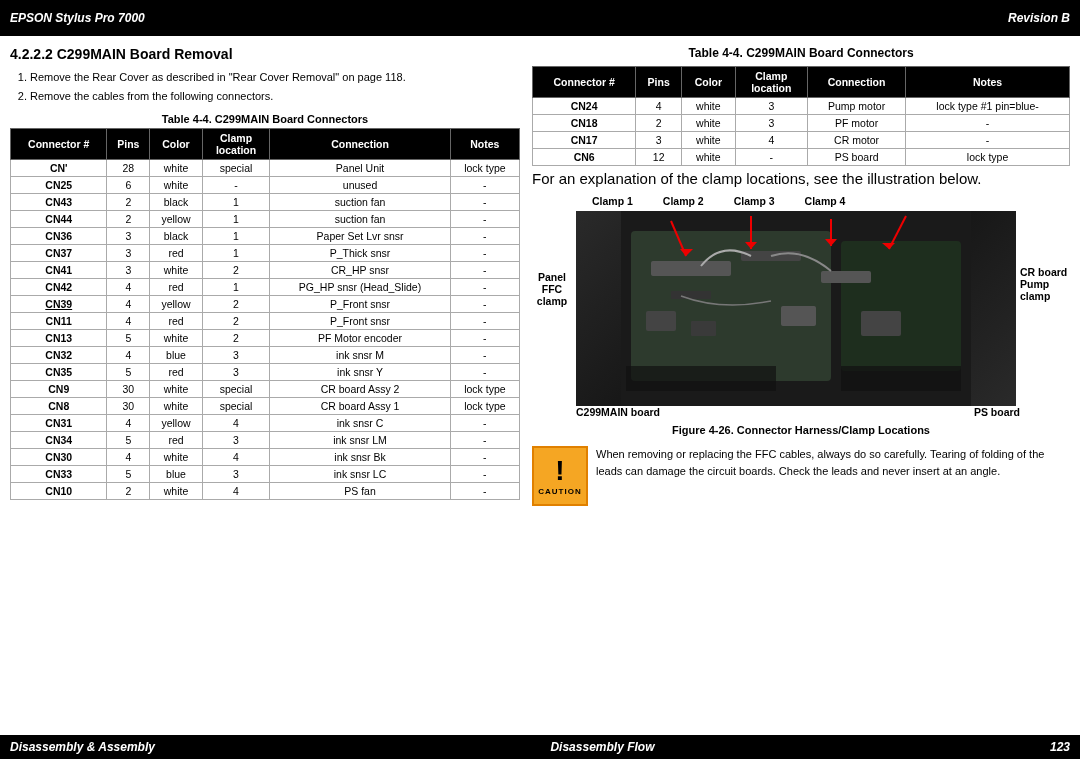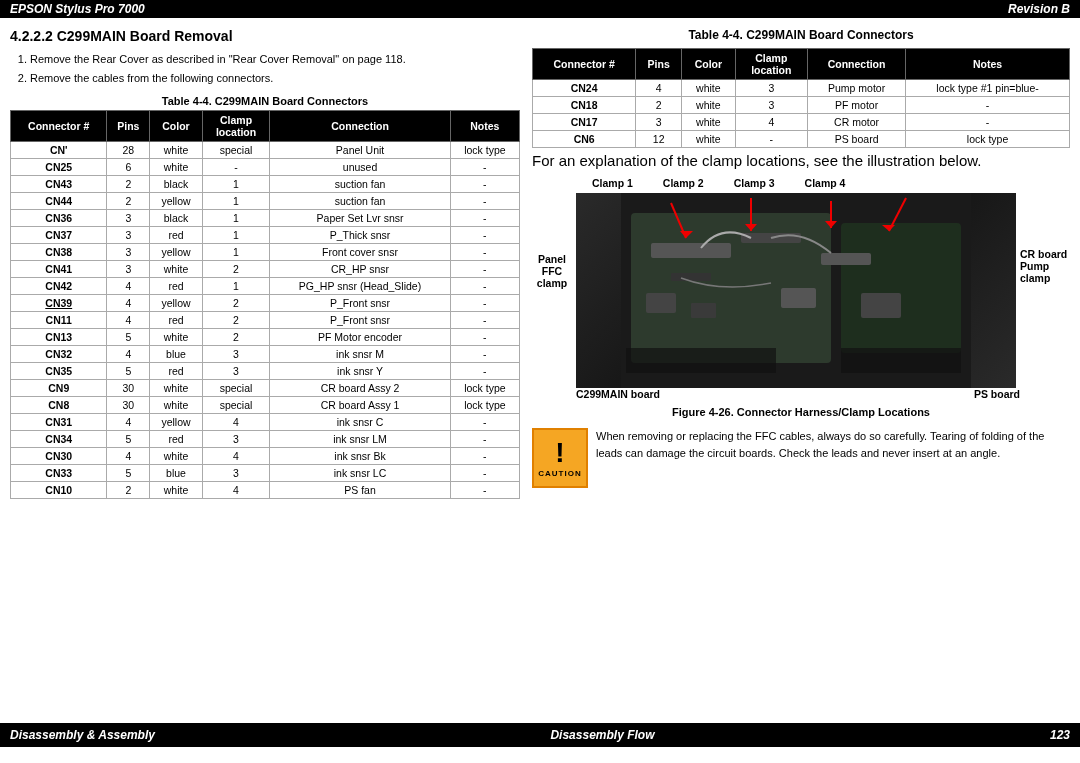--- a/index.html
+++ b/index.html
@@ -13,36 +13,36 @@
     }
 
     
     .header {
       background: #000;
       color: #fff;
       display: flex;
       justify-content: space-between;
       align-items: center;
       padding: 4px 10px;
-      height: 18px;
+      height: 36px;
     }
     .header-title { font-style: italic; font-weight: bold; font-size: 12px; }
     .header-revision { font-style: italic; font-weight: bold; font-size: 12px; }
 
     
     .footer {
       background: #000;
       color: #fff;
       display: flex;
       justify-content: space-between;
       align-items: center;
       padding: 4px 10px;
       height: 24px;
       position: absolute;
-      bottom: 16px;
+      bottom: 4px;
       width: 100%;
     }
     .footer-left { font-style: italic; font-weight: bold; font-size: 12px; }
     .footer-center { font-style: italic; font-weight: bold; font-size: 12px; }
     .footer-right { font-style: italic; font-weight: bold; font-size: 12px; }
 
     
     .main-content {
       display: flex;
       height: calc(763px - 48px);
@@ -224,28 +224,20 @@
           </tr>
           <tr>
             <td style="font-weight: bold;">CN37</td>
             <td>3</td>
             <td>red</td>
             <td>1</td>
             <td style="text-align: center;">P_Thick snsr</td>
             <td>-</td>
           </tr>
           <tr>
-            <td style="font-weight: bold;">CN38</td>
-            <td>3</td>
-            <td>yellow</td>
-            <td>1</td>
-            <td style="text-align: center;">Front cover snsr</td>
-            <td>-</td>
-          </tr>
-          <tr>
             <td style="font-weight: bold;">CN41</td>
             <td>3</td>
             <td>white</td>
             <td>2</td>
             <td style="text-align: center;">CR_HP snsr</td>
             <td>-</td>
           </tr>
           <tr>
             <td style="font-weight: bold;">CN42</td>
             <td>4</td>

